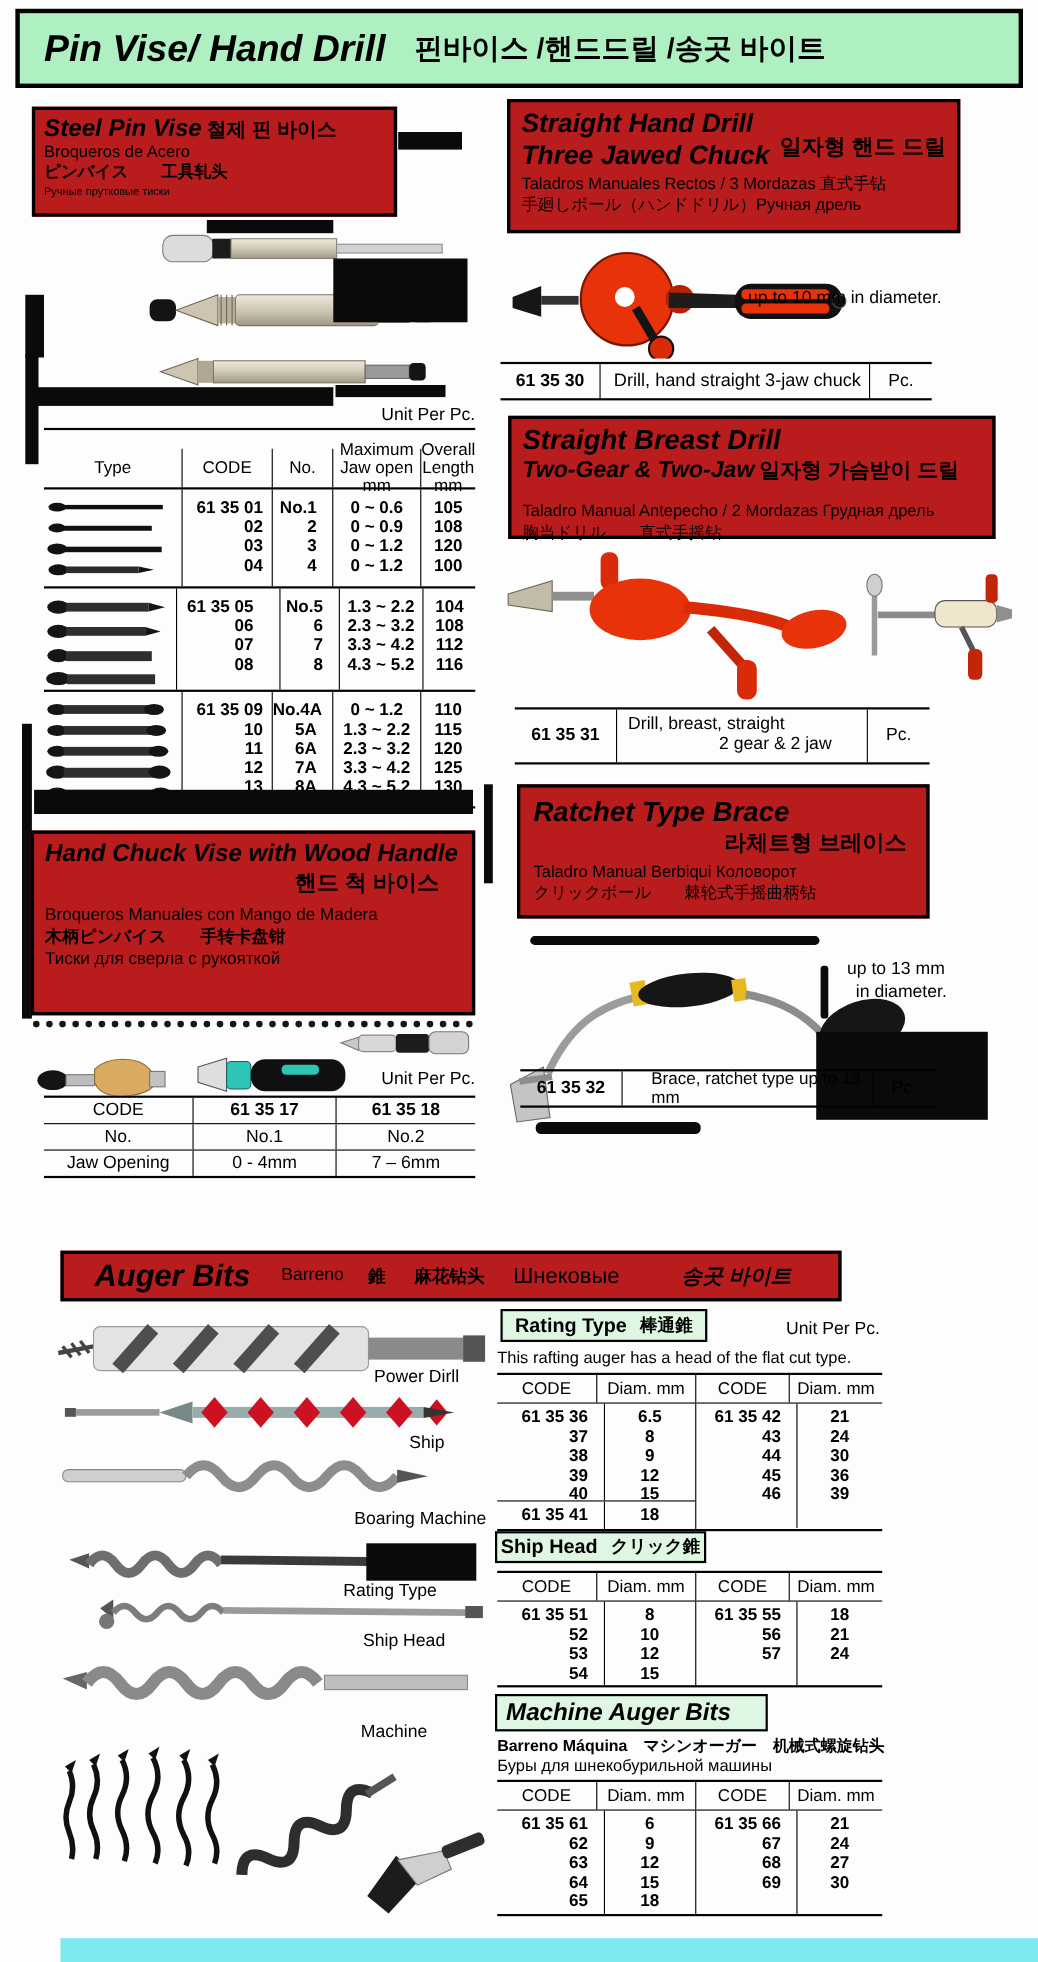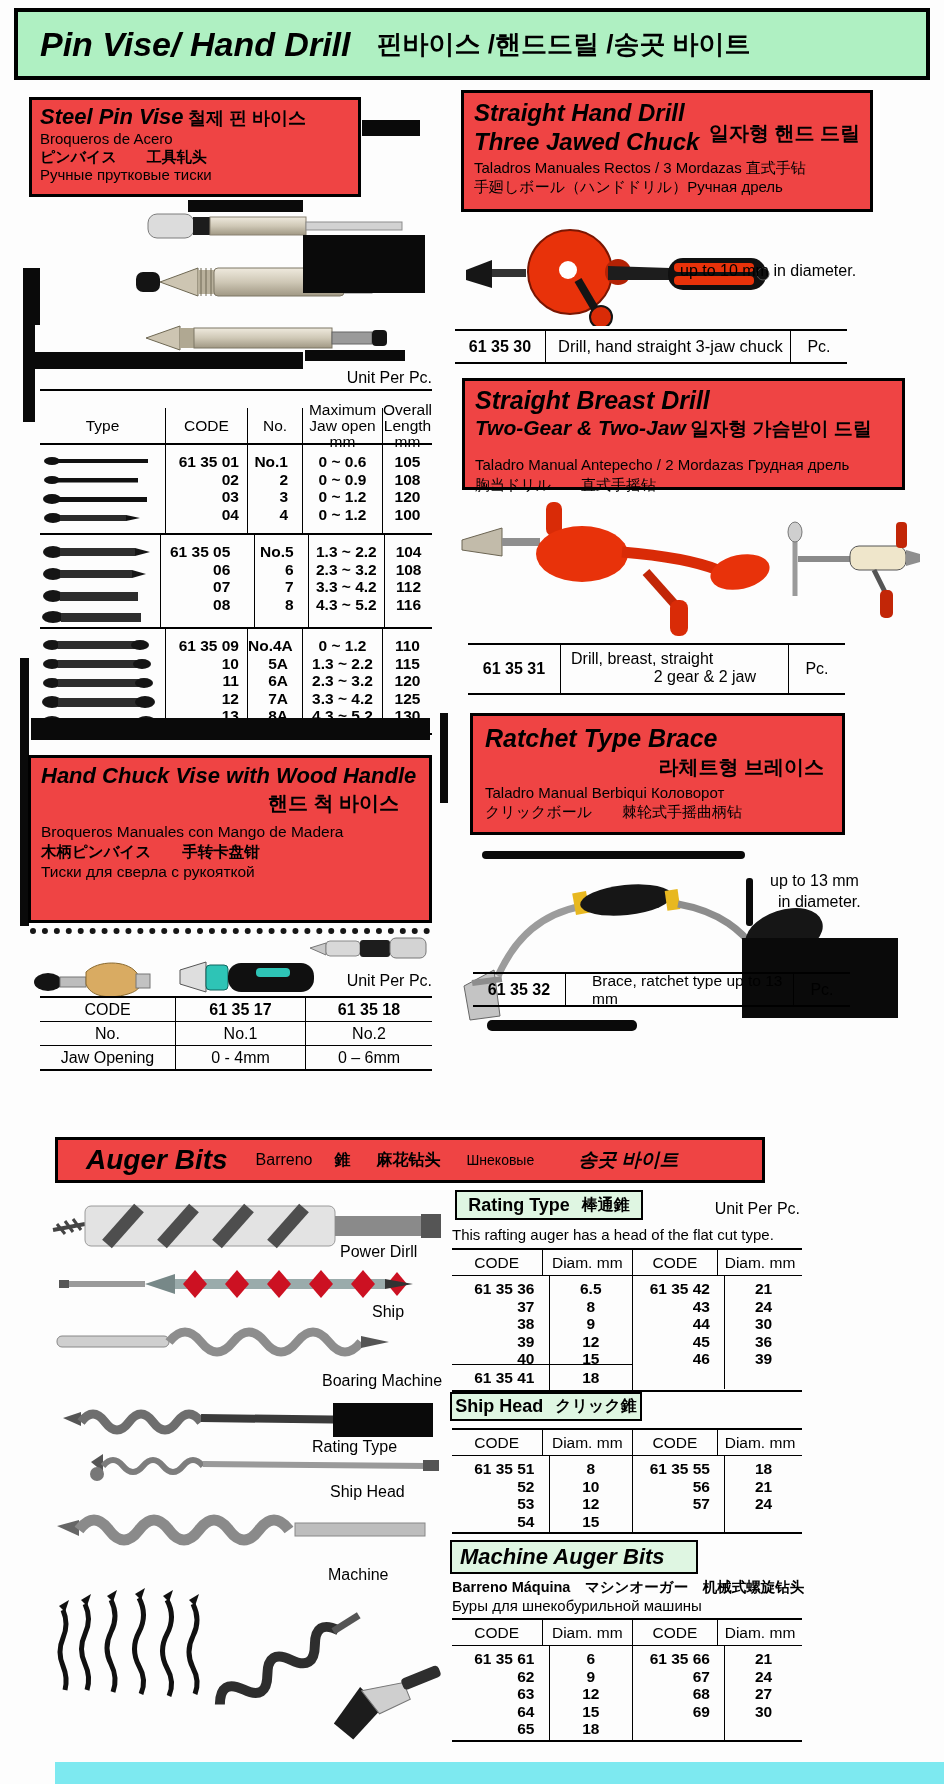--- a/index.html
+++ b/index.html
@@ -1,19 +1,19 @@
 <!DOCTYPE html>
 <html><head>
 <meta charset="utf-8">
 <style>
   html,body{margin:0;padding:0;background:#888;}
   .page{position:relative;width:944px;height:1784px;background:#fdfdfd;overflow:hidden;
         font-family:"Liberation Sans",sans-serif;color:#000;}
   .abs{position:absolute;box-sizing:border-box;}
-  .cyanbox{background:#ef4444;border:3px solid #000;}
+  .cyanbox{background:#b91c1c;border:3px solid #000;}
   .mintbox{background:#aff0c2;border:4px solid #000;}
   .palebox{background:#dff6e2;border:2px solid #000;}
   .ti{font-style:italic;font-weight:bold;}
   .b{font-weight:bold;}
   .pre{white-space:pre-line;}
   .blackrect{background:#0a0a0a;}
   .rt{text-align:right;}
   .ct{text-align:center;}
   
   .pvtable{border-top:2px solid #000;border-bottom:2px solid #000;display:flex;flex-direction:column;font-size:15.5px;}
@@ -56,21 +56,21 @@
     <span class="b" style="font-size:26px;">핀바이스 /핸드드릴 /송곳 바이트</span>
   </div>
 
   <div class="abs cyanbox" style="left:29px;top:97px;width:332px;height:100px;padding:4px 8px;">
     <div>
       <span class="ti" style="font-size:22px;">Steel Pin Vise</span>
       <span class="b" style="font-size:18px;">철제 핀 바이스</span>
     </div>
     <div style="font-size:15px;line-height:18px;">Broqueros de Acero</div>
     <div class="b" style="font-size:15px;line-height:18px;">ピンバイス　　工具轧头</div>
-    <div style="font-size:15px;line-height:18px;">Ручные прутковые тиски</div>
+    <div style="font-size:10px;line-height:18px;">Ручные прутковые тиски</div>
   </div>
 
   <svg class="abs" style="left:30px;top:198px;" width="400" height="172" viewBox="0 0 400 172">
     <defs>
       <linearGradient id="met" x1="0" y1="0" x2="0" y2="1">
         <stop offset="0" stop-color="#efeade"></stop>
           <stop offset="0.5" stop-color="#cfc8b6"></stop>
           <stop offset="1" stop-color="#a09884"></stop>
       </linearGradient>
     </defs>
@@ -273,21 +273,21 @@
       <div class="ckc v b" style="width:127px;">61 35 18</div>
     </div>
     <div class="ckrow">
       <div class="ckc" style="width:135px;">No.</div>
       <div class="ckc v" style="width:130px;">No.1</div>
       <div class="ckc v" style="width:127px;">No.2</div>
     </div>
     <div class="ckrow">
       <div class="ckc" style="width:135px;">Jaw Opening</div>
       <div class="ckc v" style="width:130px;">0 - 4mm</div>
-      <div class="ckc v" style="width:127px;">0 – 6mm</div>
+      <div class="ckc v" style="width:127px;">7 – 6mm</div>
     </div>
   </div>
 
   <div class="abs cyanbox" style="left:461px;top:90px;width:412px;height:122px;padding:5px 10px;">
     <div style="display:flex;justify-content:space-between;">
       <div>
         <div class="ti" style="font-size:24px;line-height:29px;">Straight Hand Drill</div>
         <div class="ti" style="font-size:24px;line-height:29px;">Three Jawed Chuck</div>
       </div>
       <div class="b" style="font-size:20px;padding-top:22px;">일자형 핸드 드릴</div>
@@ -390,21 +390,21 @@
     <div class="b ct" style="width:92px;justify-content:center;">61 35 32</div>
     <div class="v" style="width:228px;padding-left:26px;font-size:15.5px;">Brace, ratchet type up to 13 mm</div>
     <div class="v ct" style="width:57px;justify-content:center;">Pc.</div>
   </div>
 
   <div class="abs cyanbox" style="left:55px;top:1137px;width:710px;height:46px;display:flex;align-items:center;padding-left:28px;">
     <span class="ti" style="font-size:28px;margin-right:28px;">Auger Bits</span>
     <span style="font-size:16px;margin-right:22px;">Barreno</span>
     <span class="b" style="font-size:16px;margin-right:26px;">錐</span>
     <span class="b" style="font-size:16px;margin-right:26px;">麻花钻头</span>
-    <span style="font-size:14px;margin-right:44px;">Шнековые</span>
+    <span style="font-size:20px;margin-right:56px;">Шнековые</span>
     <span class="b ti" style="font-size:19px;">송곳 바이트</span>
   </div>
 
   <svg class="abs" style="left:45px;top:1190px;" width="400" height="570" viewBox="0 0 400 570">
 
     <g>
       <path d="M8,40 L40,34" stroke="#444" stroke-width="4"></path>
       <path d="M12,34 L20,44 M20,31 L28,42 M28,29 L36,40" stroke="#444" stroke-width="3"></path>
       <rect x="40" y="16" width="250" height="40" rx="6" fill="#e3e3e3" stroke="#9a9a9a"></rect>
       <g stroke="#4e4e4e" stroke-width="13">

